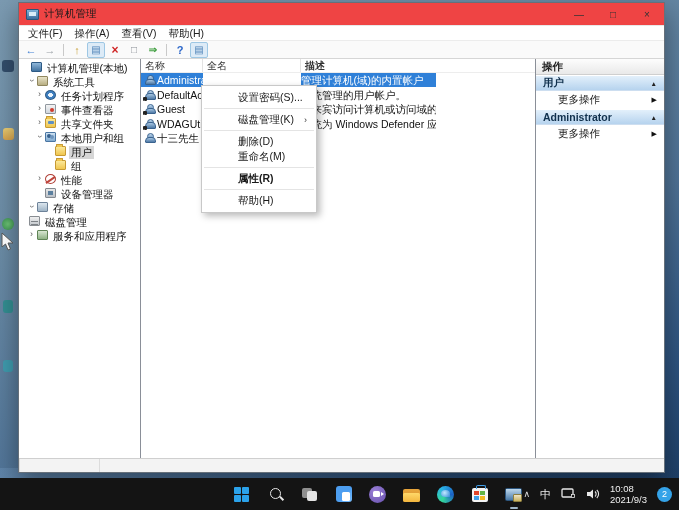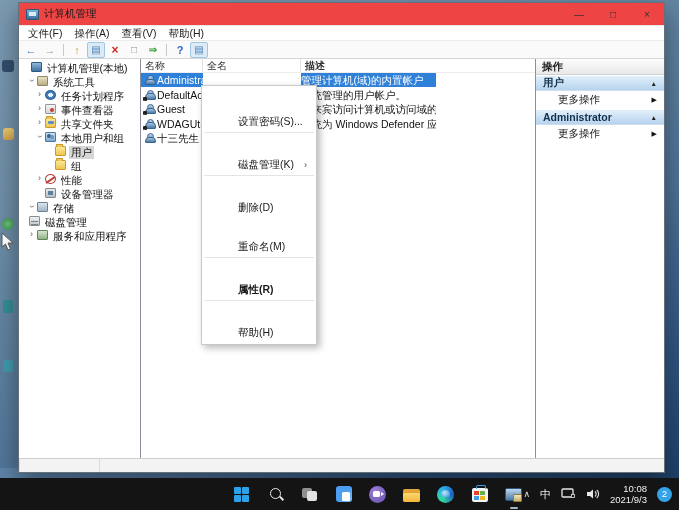--- a/index.html
+++ b/index.html
@@ -81,21 +81,21 @@
   .lrow.sel .cell { background:#2f80d8; color:#fff; }
   .u-ico { width:10px; height:10px; flex:0 0 auto; margin-left:3px; position:relative; }
   .u-ico::before { content:""; position:absolute; left:2.5px; top:0; width:5px; height:5px; border-radius:50%; background:linear-gradient(#bcd6ec,#5d87b4); border:.5px solid #3a638f; }
   .u-ico::after { content:""; position:absolute; left:.5px; bottom:0; width:9px; height:4.5px; border-radius:4px 4px 1px 1px; background:linear-gradient(#a7c6e2,#4e79a6); border:.5px solid #3a638f; }
   .u-ico.dis i { position:absolute; left:-1px; bottom:-1px; width:4px; height:4px; background:#222; border-radius:1px; z-index:2; }
   .u-ico.dis i::after { content:"↓"; position:absolute; left:.4px; top:-3.2px; font-size:5px; color:#fff; font-style:normal; }
 
   
   .ctx-menu { position:absolute; left:182px; top:82px; width:116px; background:#fff;
     border:1px solid #c8c8c8; box-shadow:3px 3px 7px rgba(0,0,0,.28); padding:4px 0; z-index:10; }
-  .ctx-item { height:15px; display:flex; align-items:center; padding-left:36px; font-size:10.5px; color:#1a1a1a; position:relative;margin-top:24px; }
+  .ctx-item { height:15px; display:flex; align-items:center; padding-left:36px; font-size:10.5px; color:#1a1a1a; position:relative; }
   .ctx-item.bold { font-weight:bold; }
   .ctx-sub { position:absolute; right:9px; font-size:9px; color:#333; }
   .ctx-sep { height:1px; background:#e4e4e4; margin:3px 2px; }
 
   
   .actions-pane { width:128px; background:#fff; display:flex; flex-direction:column; font-size:10.5px; }
   .actions-title { height:16px; background:linear-gradient(#fdfdfd,#e9e9e9); border-bottom:1px solid #cfcfcf; font-weight:bold; color:#222; display:flex; align-items:center; padding-left:6px; }
   .sec-head { height:16px; background:linear-gradient(#e3f0fb,#b6d3ee); display:flex; align-items:center; padding:0 7px; color:#10304d; font-weight:bold; border-top:1px solid #fff; border-bottom:1px solid #cddef0; }
   .sec-arrow { margin-left:auto; font-size:6.5px; color:#222; }
   .more-row { height:18px; display:flex; align-items:center; padding-left:22px; color:#1a1a1a; }
@@ -133,21 +133,21 @@
   .store-ico b:nth-child(1){background:#e0452c;} .store-ico b:nth-child(2){background:#63b345;}
   .store-ico b:nth-child(3){background:#3f9ee8;} .store-ico b:nth-child(4){background:#f2b822;}
   .cm-ico { width:17px; height:14px; position:relative; margin-top:1px; }
   .cm-ico::before { content:""; position:absolute; left:0; top:0; width:15px; height:11px; background:linear-gradient(#bdd7ec,#4a7aa8); border:1px solid #2d567e; border-radius:1.5px; }
   .cm-ico::after { content:""; position:absolute; right:0; bottom:0; width:7px; height:6px; background:linear-gradient(#f0e6c8,#c9b25e); border:1px solid #8f7f3e; border-radius:1px; }
   .tb-app.active::after { content:""; position:absolute; bottom:-3px; left:8px; width:8px; height:2.5px; border-radius:2px; background:#9fb6c9; }
   .tray { position:absolute; right:7px; top:0; bottom:0; display:flex; align-items:center; gap:10px; color:#ececec; }
   .tray-chevron { font-size:9px; color:#ddd; }
   .tray-ime { font-size:11px; }
   .tray svg { display:block; }
-  .clock { text-align:right; font-size:9.5px; line-height:1.2; color:#f0f0f0; }
+  .clock { text-align:left; font-size:9.5px; line-height:1.2; color:#f0f0f0; }
   .badge { width:15px; height:15px; border-radius:50%; background:#35a3e8; color:#fff; font-size:9px; display:flex; align-items:center; justify-content:center; }
 
   
   .cursor { position:absolute; left:1px; top:232px; z-index:20; }
 </style>
 </head>
 <body>
 
 <div class="screen">
   <div class="wave"></div>

